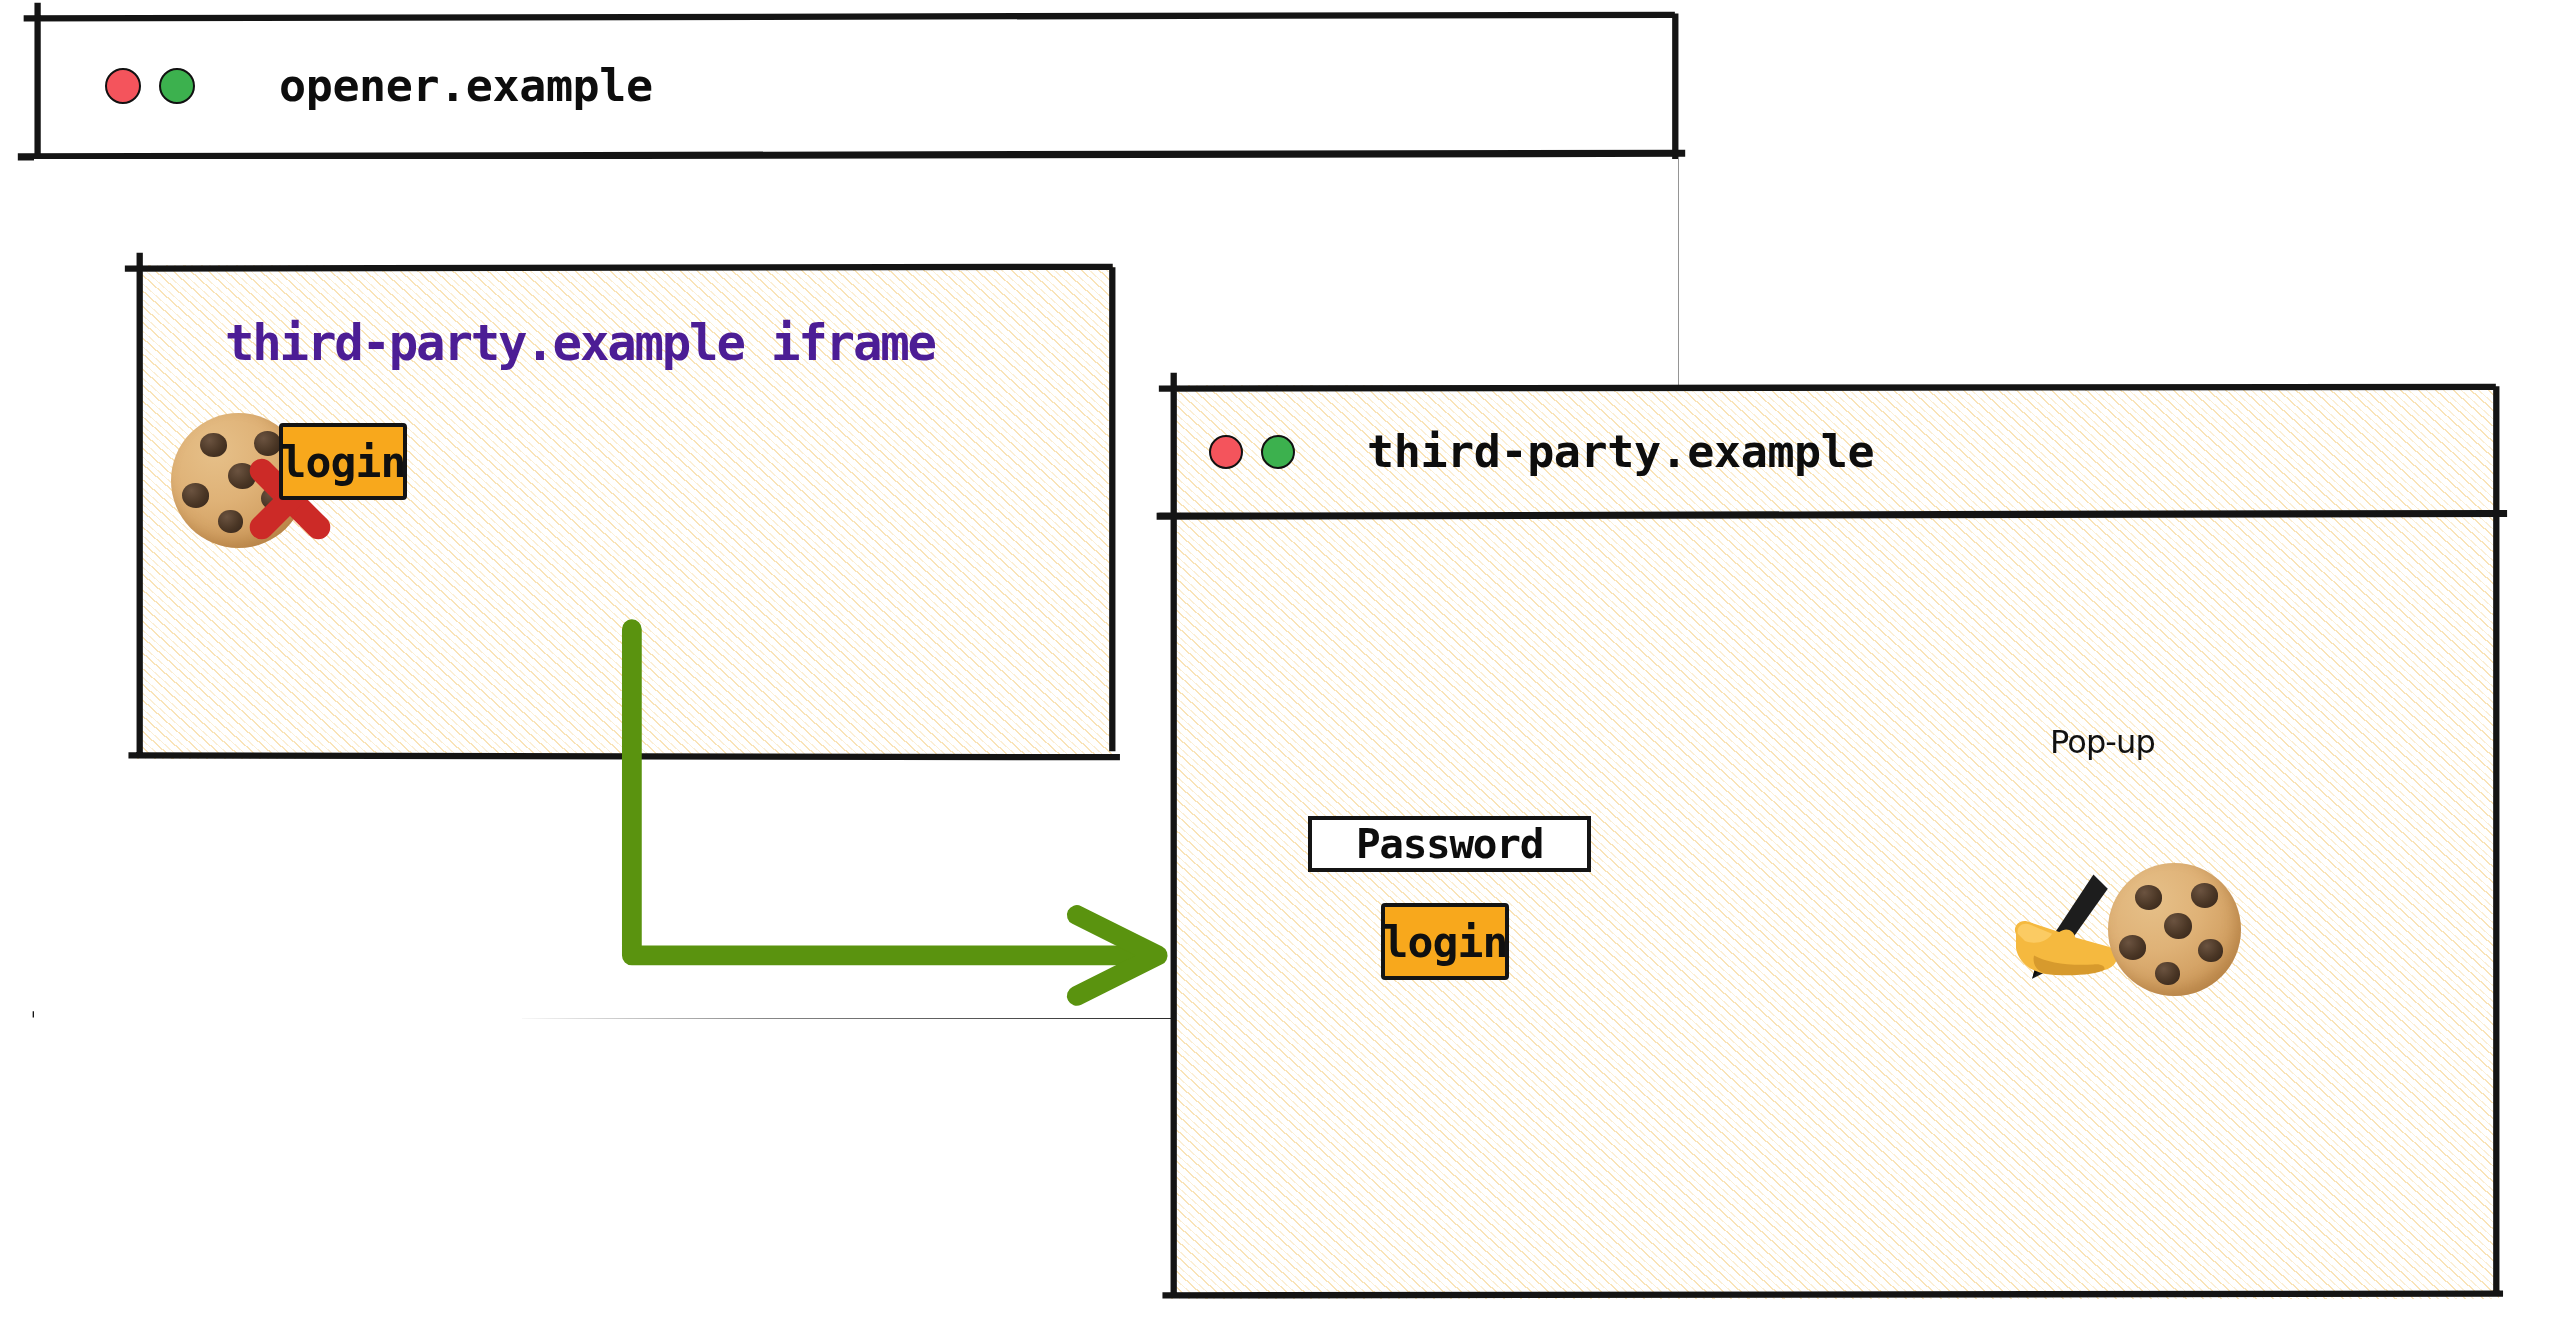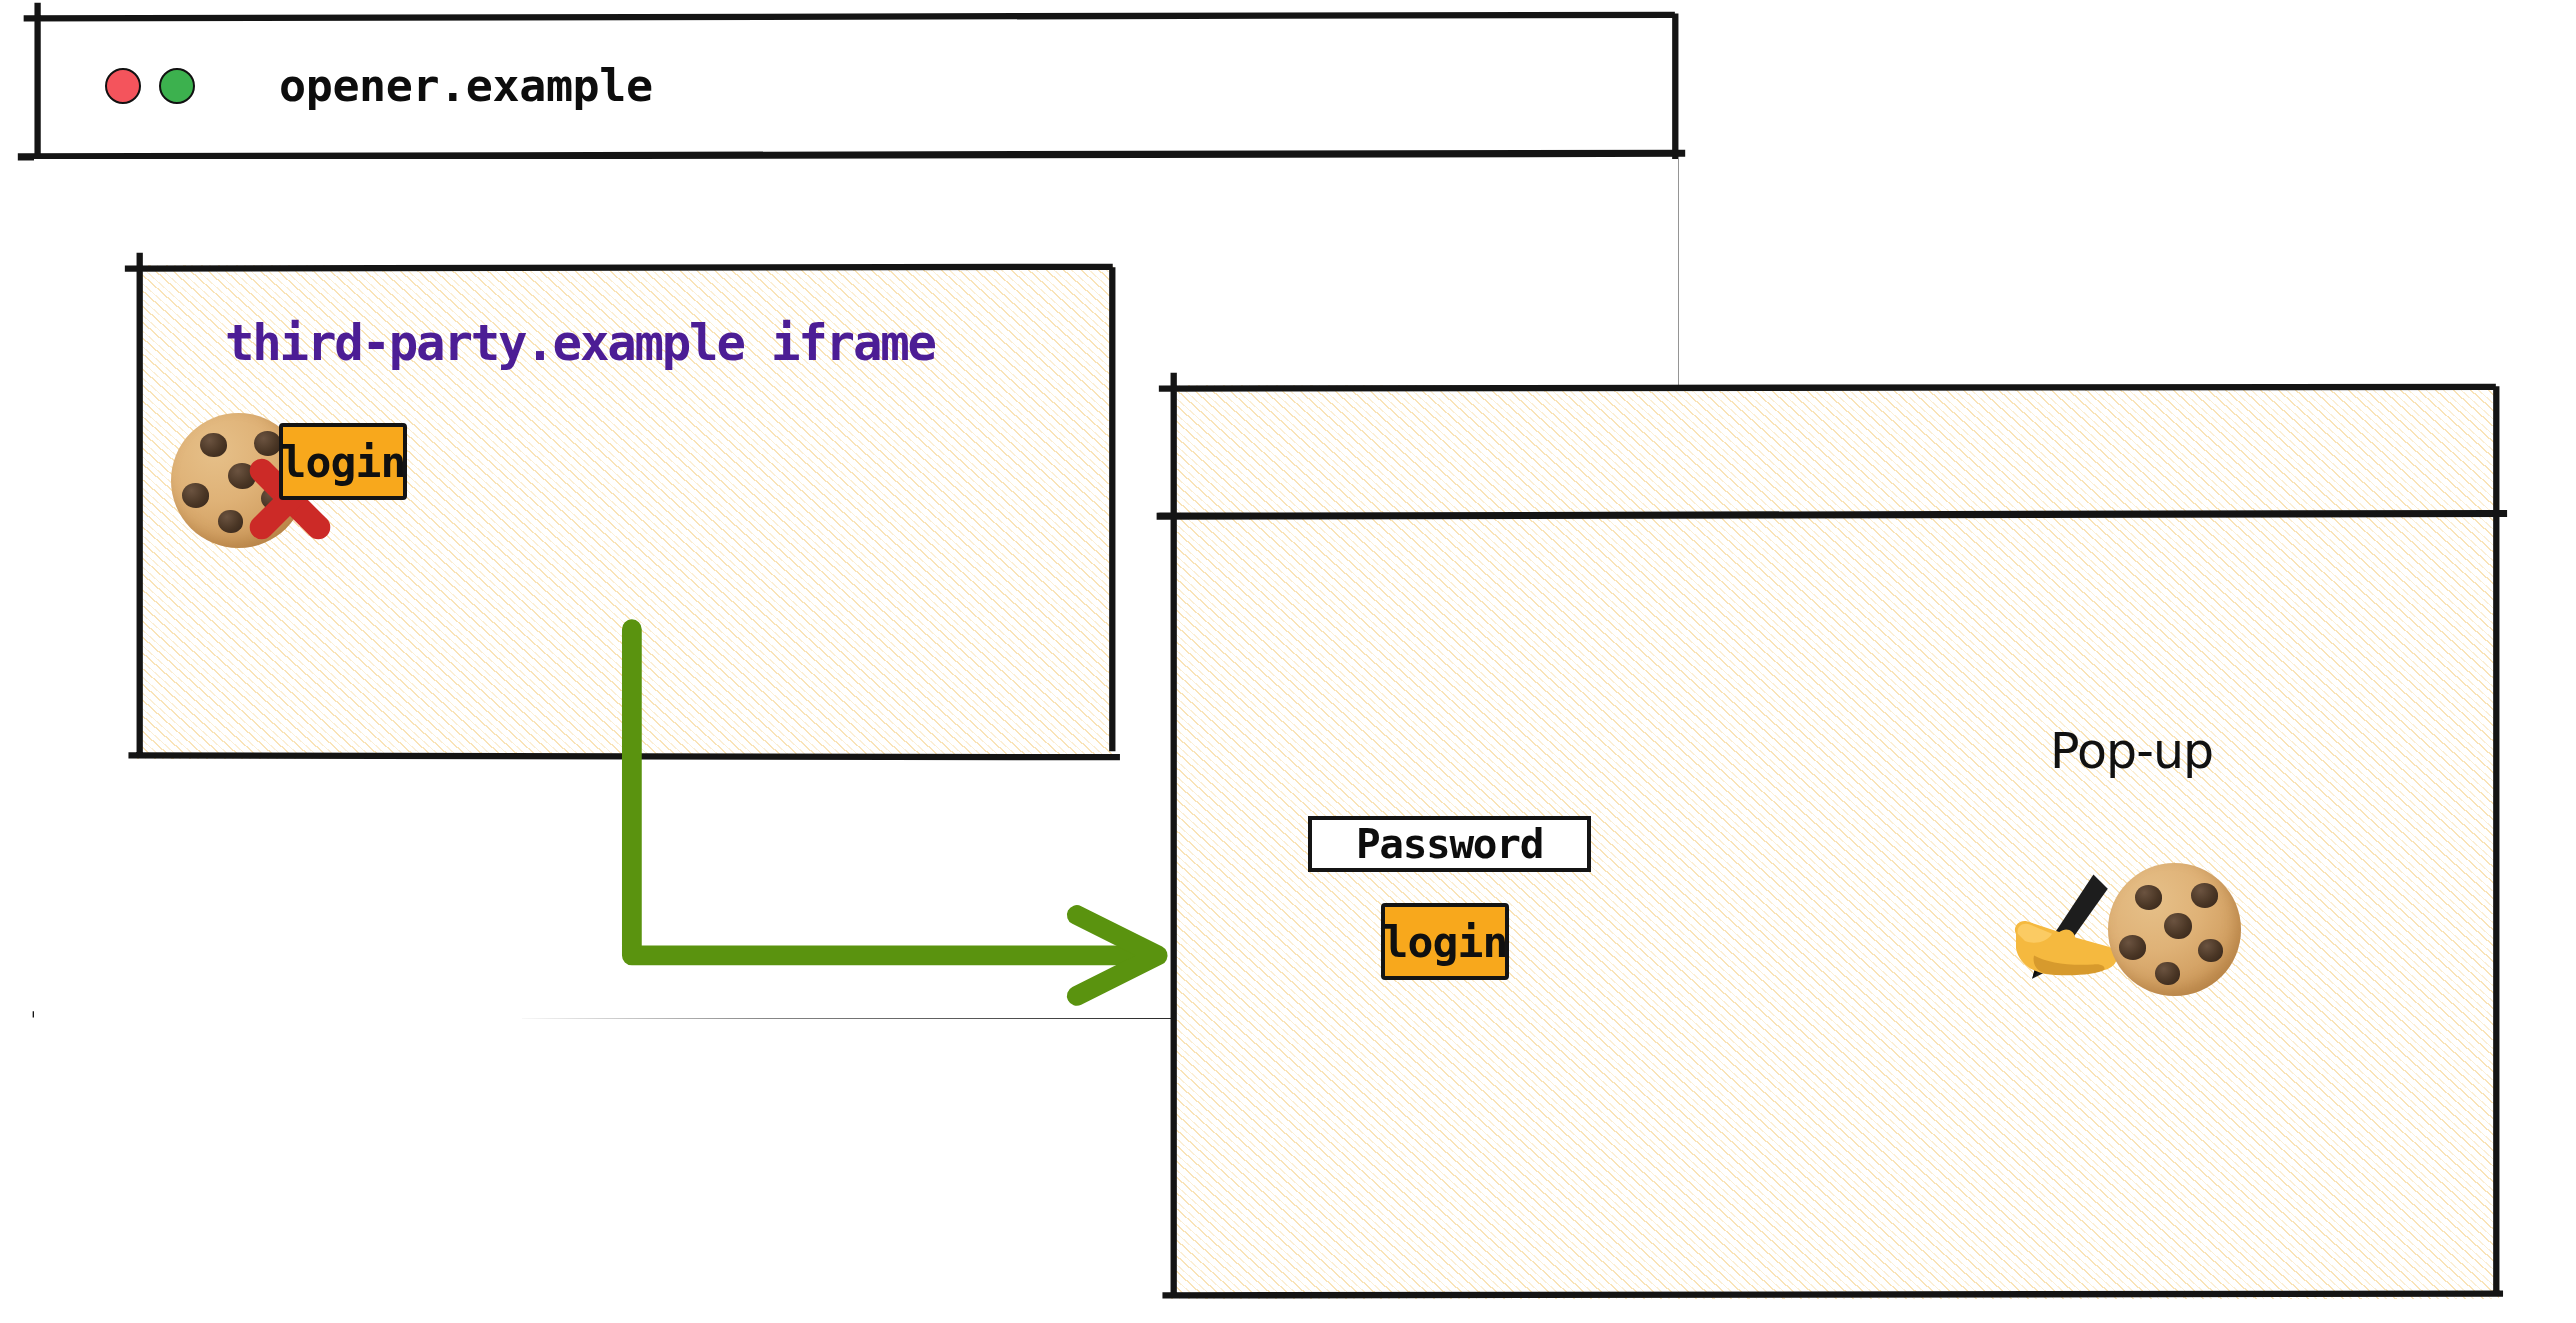--- a/index.html
+++ b/index.html
@@ -198,21 +198,21 @@
     justify-content: center;
     font-family: "DejaVu Sans Mono", monospace;
     font-weight: 700;
     color: #0d0d0d;
     letter-spacing: -1.3px;
   }
   #popup-label {
     position: absolute;
     font-family: "DejaVu Sans", sans-serif;
     font-weight: 400;
-    font-size: 49px;
+    font-size: 32px;
     color: #111111;
     letter-spacing: -0.9px;
     white-space: nowrap;
   }
 
   
   .writing-hand { position: absolute; }
   .writing-hand svg { display:block; width:100%; height:100%; }
 </style>
 </head>
@@ -281,20 +281,27 @@
 
 <div class="window hatch" id="popup-window">
 
   <div class="win-frame">
     <svg viewBox="0 0 1477 1017" preserveAspectRatio="none">
       <path d="M3 -10 L3 1010 M-10 4 L1470 2 M1474 5 L1474 1006 M-6 1013 L1478 1011" stroke="#141414" stroke-width="7" fill="none" stroke-linecap="square"></path>
       <path d="M-12 146 L1482 143" stroke="#141414" stroke-width="8" fill="none" stroke-linecap="square"></path>
     </svg>
   </div>
 
+  <div class="titlebar">
+    <div class="dots">
+      <span class="dot dot-red"></span>
+      <span class="dot dot-green"></span>
+    </div>
+    <span class="win-title">third-party.example</span>
+  </div>
 
   <div class="win-body">
 
     <div id="popup-label" style="left:879px;top:205px;">Pop-up</div>
 
 
     <div class="field" style="left:137px;top:298px;width:283px;height:56px;font-size:41px;">
       <span>Password</span>
     </div>
 

